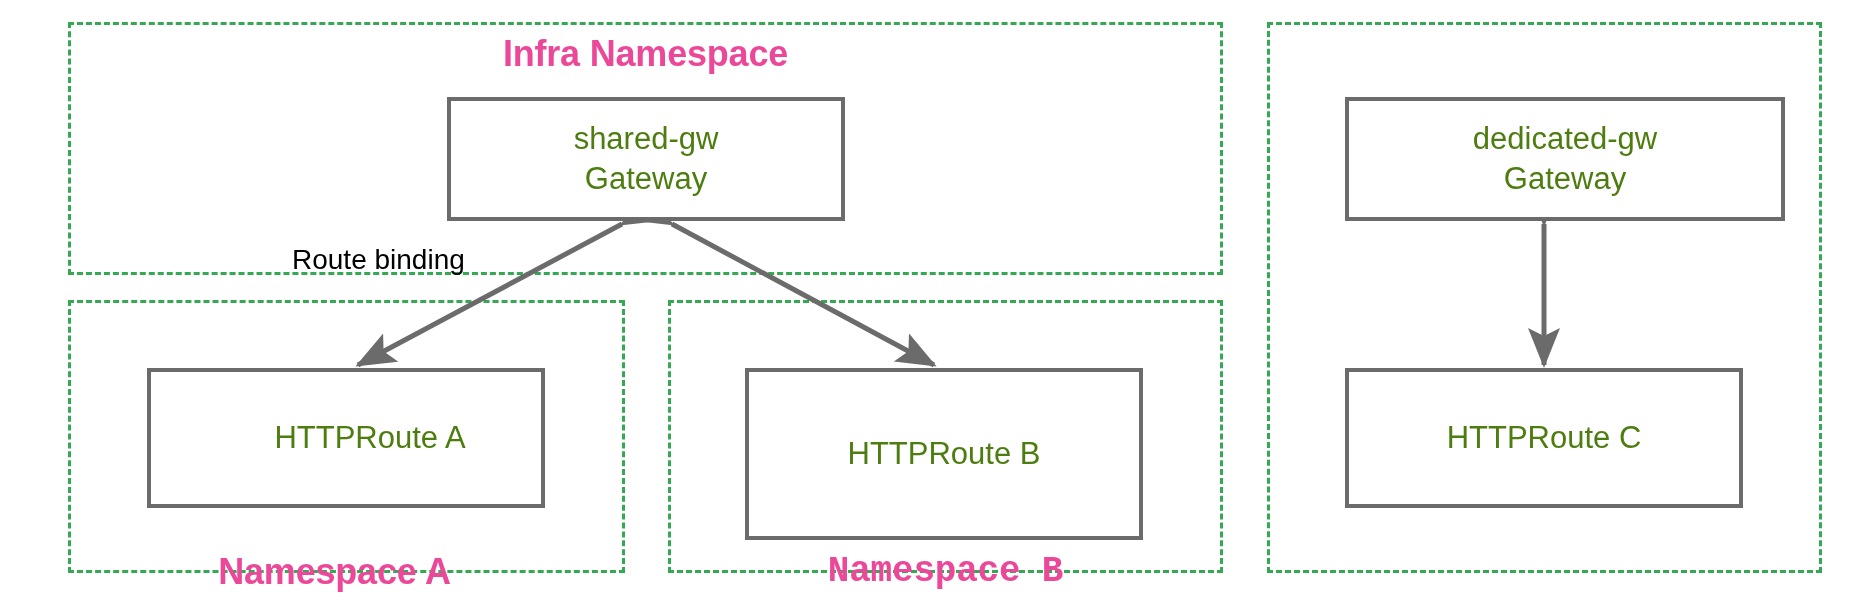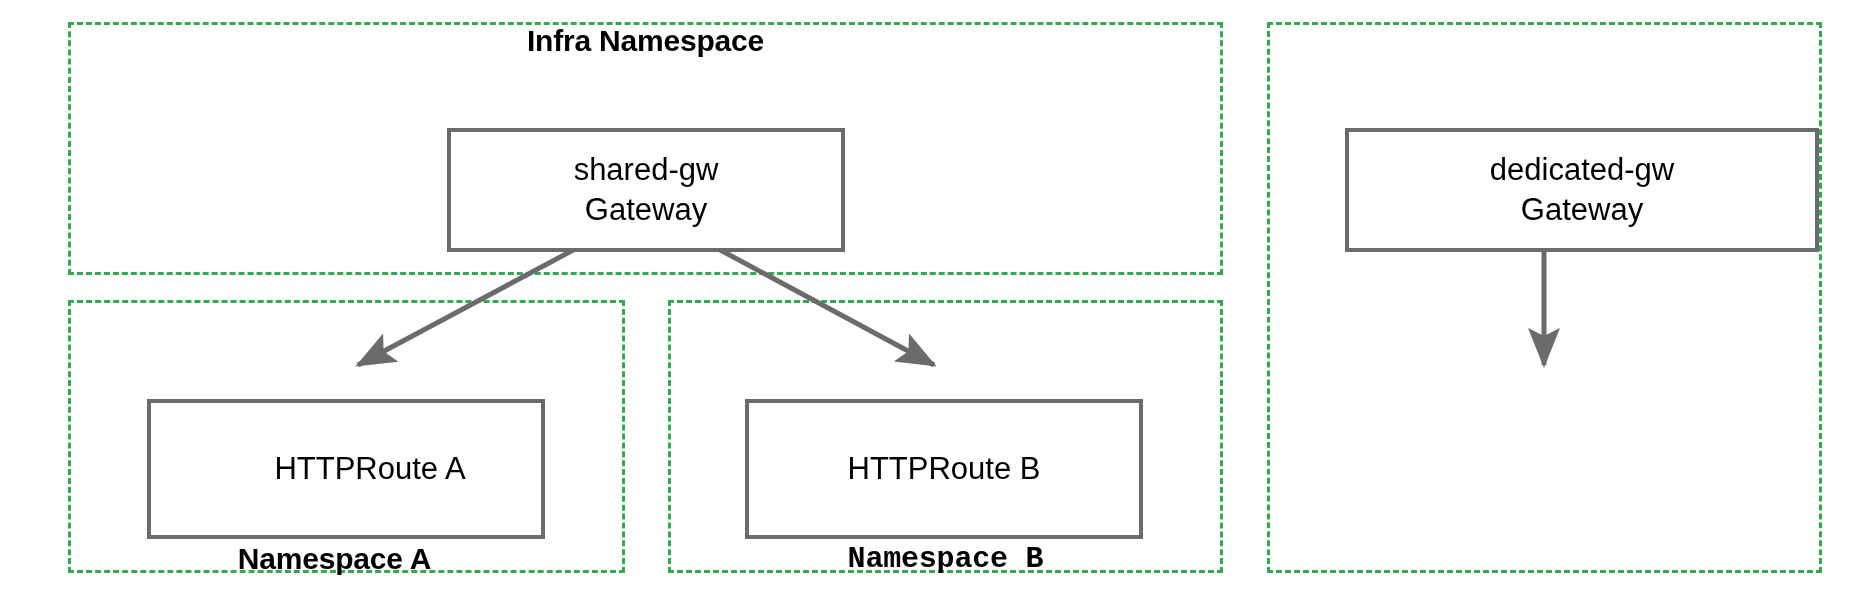--- a/index.html
+++ b/index.html
@@ -18,42 +18,42 @@
     overflow: hidden;
   }
   .ns-box {
     position: absolute;
     border: 3px dashed #34a853;
     box-sizing: border-box;
     background: transparent;
   }
   .ns-title {
     position: absolute;
-    color: #000000;
+    color: #ec4899;
     font-weight: bold;
-    font-size: 30px;
+    font-size: 36px;
     letter-spacing: -0.2px;
     text-align: center;
     white-space: nowrap;
     line-height: 1;
+    margin-top: 10px;
   }
   .res-box {
     position: absolute;
     border: 4px solid #6b6b6b;
     background: #ffffff;
     box-sizing: border-box;
     display: flex;
     align-items: center;
     justify-content: center;
     text-align: center;
-    color: #000000;
+    color: #4d7c0f;
     font-size: 31px;
     line-height: 1.28;
     white-space: pre-line;
-    margin-top: 31px;
   }
   .edge-label {
     position: absolute;
     color: #000000;
     font-size: 28px;
     white-space: nowrap;
     line-height: 1;
   }
   svg.arrows {
     position: absolute;
@@ -88,25 +88,27 @@
       </marker>
     </defs>
 
     <line x1="622" y1="224" x2="358" y2="365" stroke="#6b6b6b" stroke-width="5" marker-start="url(#ah)" marker-end="url(#ah)"></line>
 
     <line x1="672" y1="224" x2="934" y2="365" stroke="#6b6b6b" stroke-width="5" marker-start="url(#ah)" marker-end="url(#ah)"></line>
 
     <line x1="1544" y1="224" x2="1544" y2="365" stroke="#6b6b6b" stroke-width="5" marker-start="url(#ah)" marker-end="url(#ah)"></line>
   </svg>
 
+  <div class="edge-label" style="left:292px; top:246px;">Route binding</div>
 
   <div class="res-box" style="left:447px; top:97px; width:398px; height:124px;">shared-gw
 Gateway</div>
 
-  <div class="res-box" style="left:1345px; top:97px; width:474px; height:124px;">dedicated-gw
+  <div class="res-box" style="left:1345px; top:97px; width:440px; height:124px;">dedicated-gw
 Gateway</div>
 
   <div class="res-box" style="left:147px; top:368px; width:398px; height:140px;padding-left:48px;">HTTPRoute A</div>
 
-  <div class="res-box" style="left:745px; top:368px; width:398px; height:140px;">HTTPRoute B</div>
+  <div class="res-box" style="left:745px; top:368px; width:398px; height:172px;">HTTPRoute B</div>
 
+  <div class="res-box" style="left:1345px; top:368px; width:398px; height:140px;">HTTPRoute C</div>
 
 </div>
 
 </body></html>

